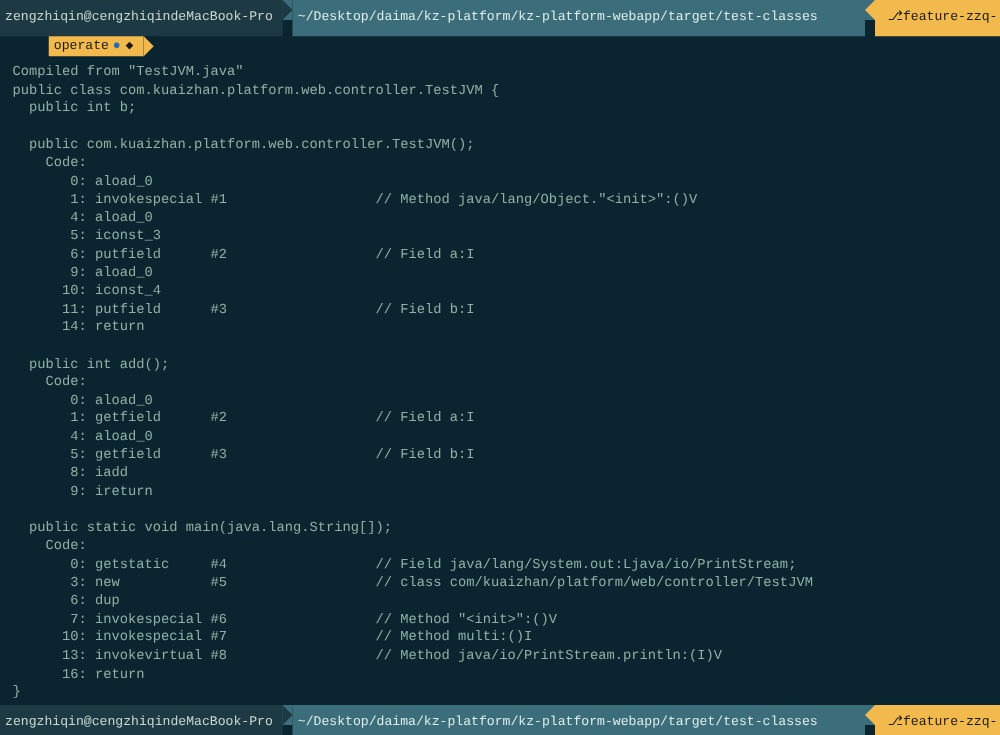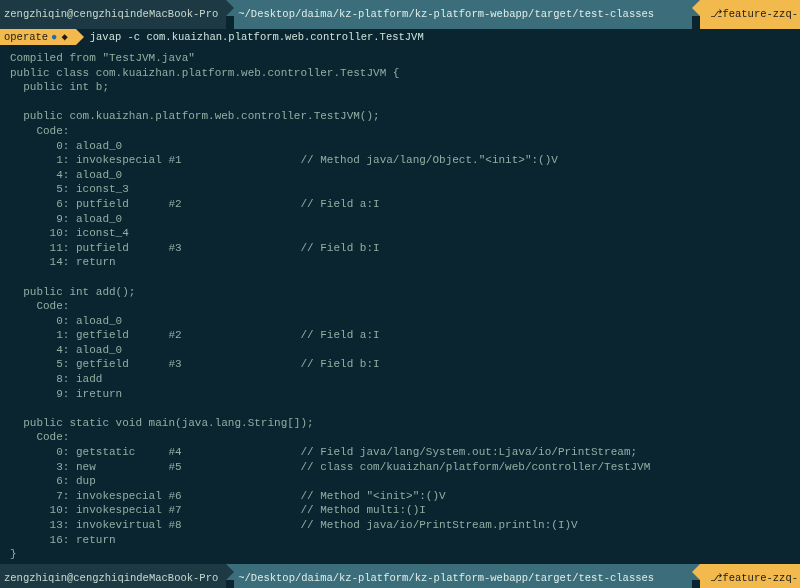--- a/index.html
+++ b/index.html
@@ -32,21 +32,21 @@
   .arr-host-path { border-left: 8px solid #1d3a44; background: #3b6d7a; }
   .arr-left-into-branch {
     width: 0; height: 0;
     border-top: 8px solid transparent;
     border-bottom: 8px solid transparent;
     border-right: 8px solid #f2ba4c;
     background: #3b6d7a;
   }
 
   .cmd-line {
-    display: flex; align-items: stretch; height: 16px; font-size: 10.5px;
+    display: flex; align-items: stretch; height: 16px; font-size: 10.5px; padding-left: 39px;
   }
   .seg-op { background: #f2ba4c; color: #1b1b1b; }
   .seg-op .dot { color: #1d6abf; font-weight: bold; margin-left: 3px;}
   .seg-op .diamond { color: #1b1b1b; margin-left: 4px;}
   .arr-op-cmd { border-left: 8px solid #f2ba4c; background: #0a2530; }
   .cmd-text { color: #cfe3db; padding-left: 6px; display: flex; align-items: center; }
 
   .output {
     padding: 6px 10px 2px 10px;
     color: #8fb0a3;
@@ -73,21 +73,20 @@
   </div>
 </div>
 
 <div class="cmd-line">
   <div class="seg seg-op">
     <span>operate</span>
     <span class="dot">●</span>
     <span class="diamond">◆</span>
   </div>
   <div class="arrow-right arr-op-cmd"></div>
-  <div class="cmd-text">javap -c com.kuaizhan.platform.web.controller.TestJVM</div>
 </div>
 
 <div class="output" id="output"><div class="line">Compiled from "TestJVM.java"</div><div class="line">public class com.kuaizhan.platform.web.controller.TestJVM {</div><div class="line">  public int b;</div><div class="line"></div><div class="line">  public com.kuaizhan.platform.web.controller.TestJVM();</div><div class="line">    Code:</div><div class="line">       0: aload_0</div><div class="line">       1: invokespecial #1                  // Method java/lang/Object."&lt;init&gt;":()V</div><div class="line">       4: aload_0</div><div class="line">       5: iconst_3</div><div class="line">       6: putfield      #2                  // Field a:I</div><div class="line">       9: aload_0</div><div class="line">      10: iconst_4</div><div class="line">      11: putfield      #3                  // Field b:I</div><div class="line">      14: return</div><div class="line"></div><div class="line">  public int add();</div><div class="line">    Code:</div><div class="line">       0: aload_0</div><div class="line">       1: getfield      #2                  // Field a:I</div><div class="line">       4: aload_0</div><div class="line">       5: getfield      #3                  // Field b:I</div><div class="line">       8: iadd</div><div class="line">       9: ireturn</div><div class="line"></div><div class="line">  public static void main(java.lang.String[]);</div><div class="line">    Code:</div><div class="line">       0: getstatic     #4                  // Field java/lang/System.out:Ljava/io/PrintStream;</div><div class="line">       3: new           #5                  // class com/kuaizhan/platform/web/controller/TestJVM</div><div class="line">       6: dup</div><div class="line">       7: invokespecial #6                  // Method "&lt;init&gt;":()V</div><div class="line">      10: invokespecial #7                  // Method multi:()I</div><div class="line">      13: invokevirtual #8                  // Method java/io/PrintStream.println:(I)V</div><div class="line">      16: return</div><div class="line">}</div></div>
 
 <div class="term-bar">
   <div class="seg seg-host">
     <span>zengzhiqin@cengzhiqindeMacBook-Pro</span>
   </div>
   <div class="arrow-right arr-host-path"></div>
   <div class="seg seg-path">

